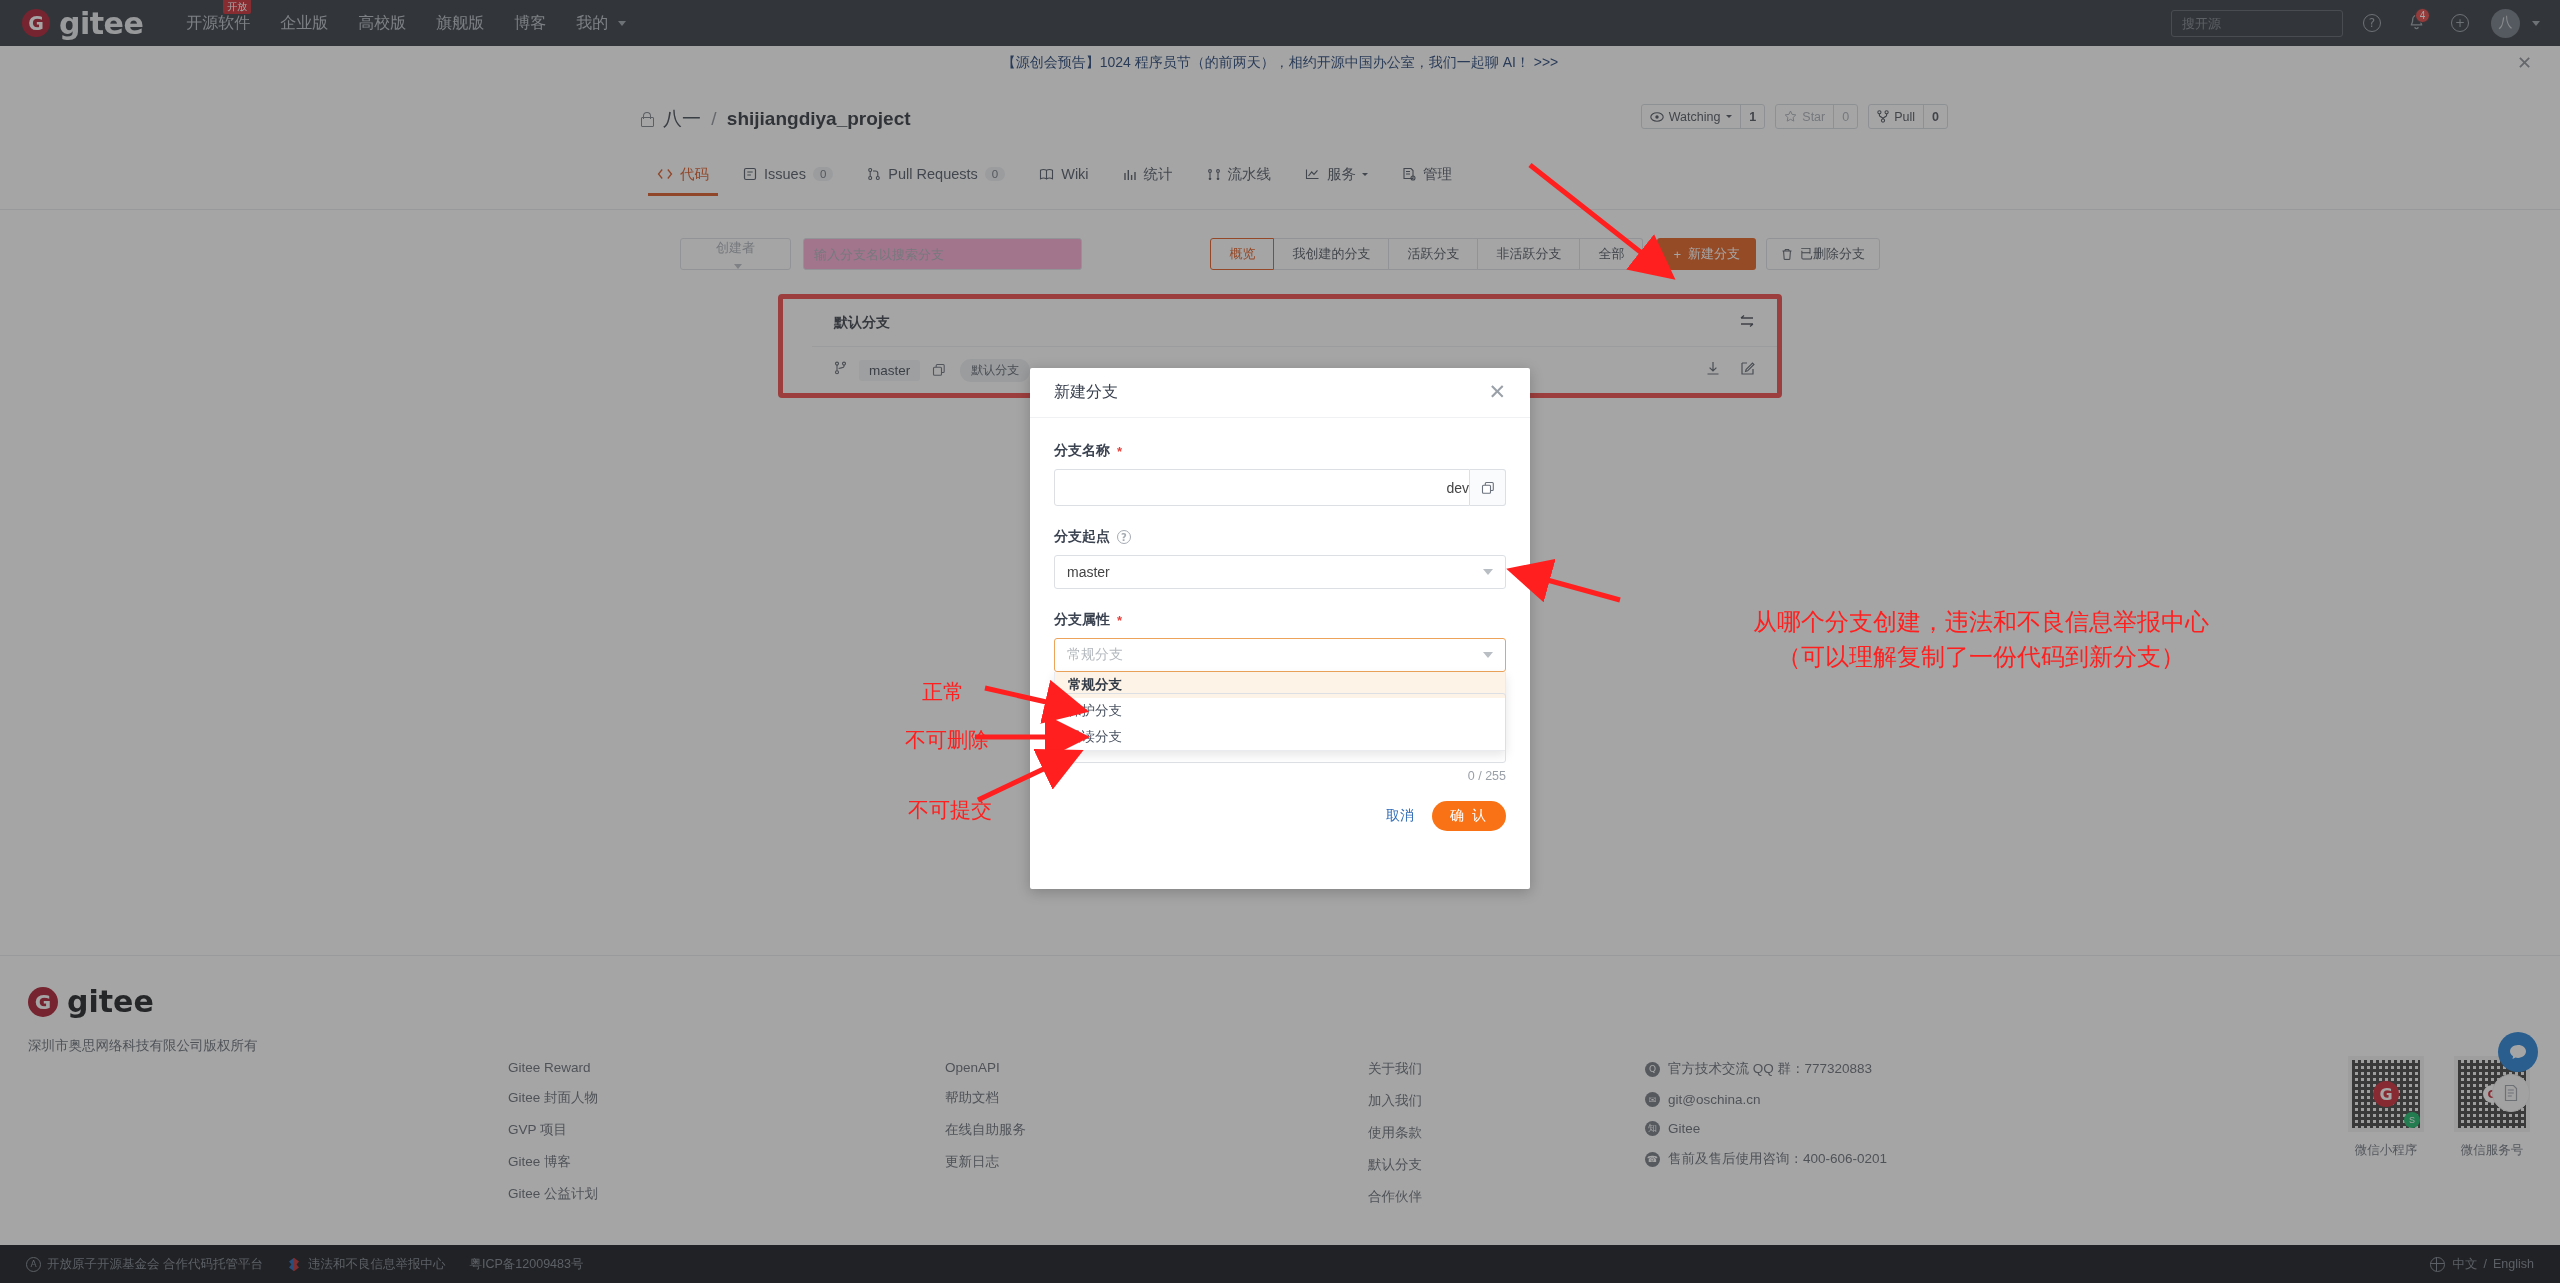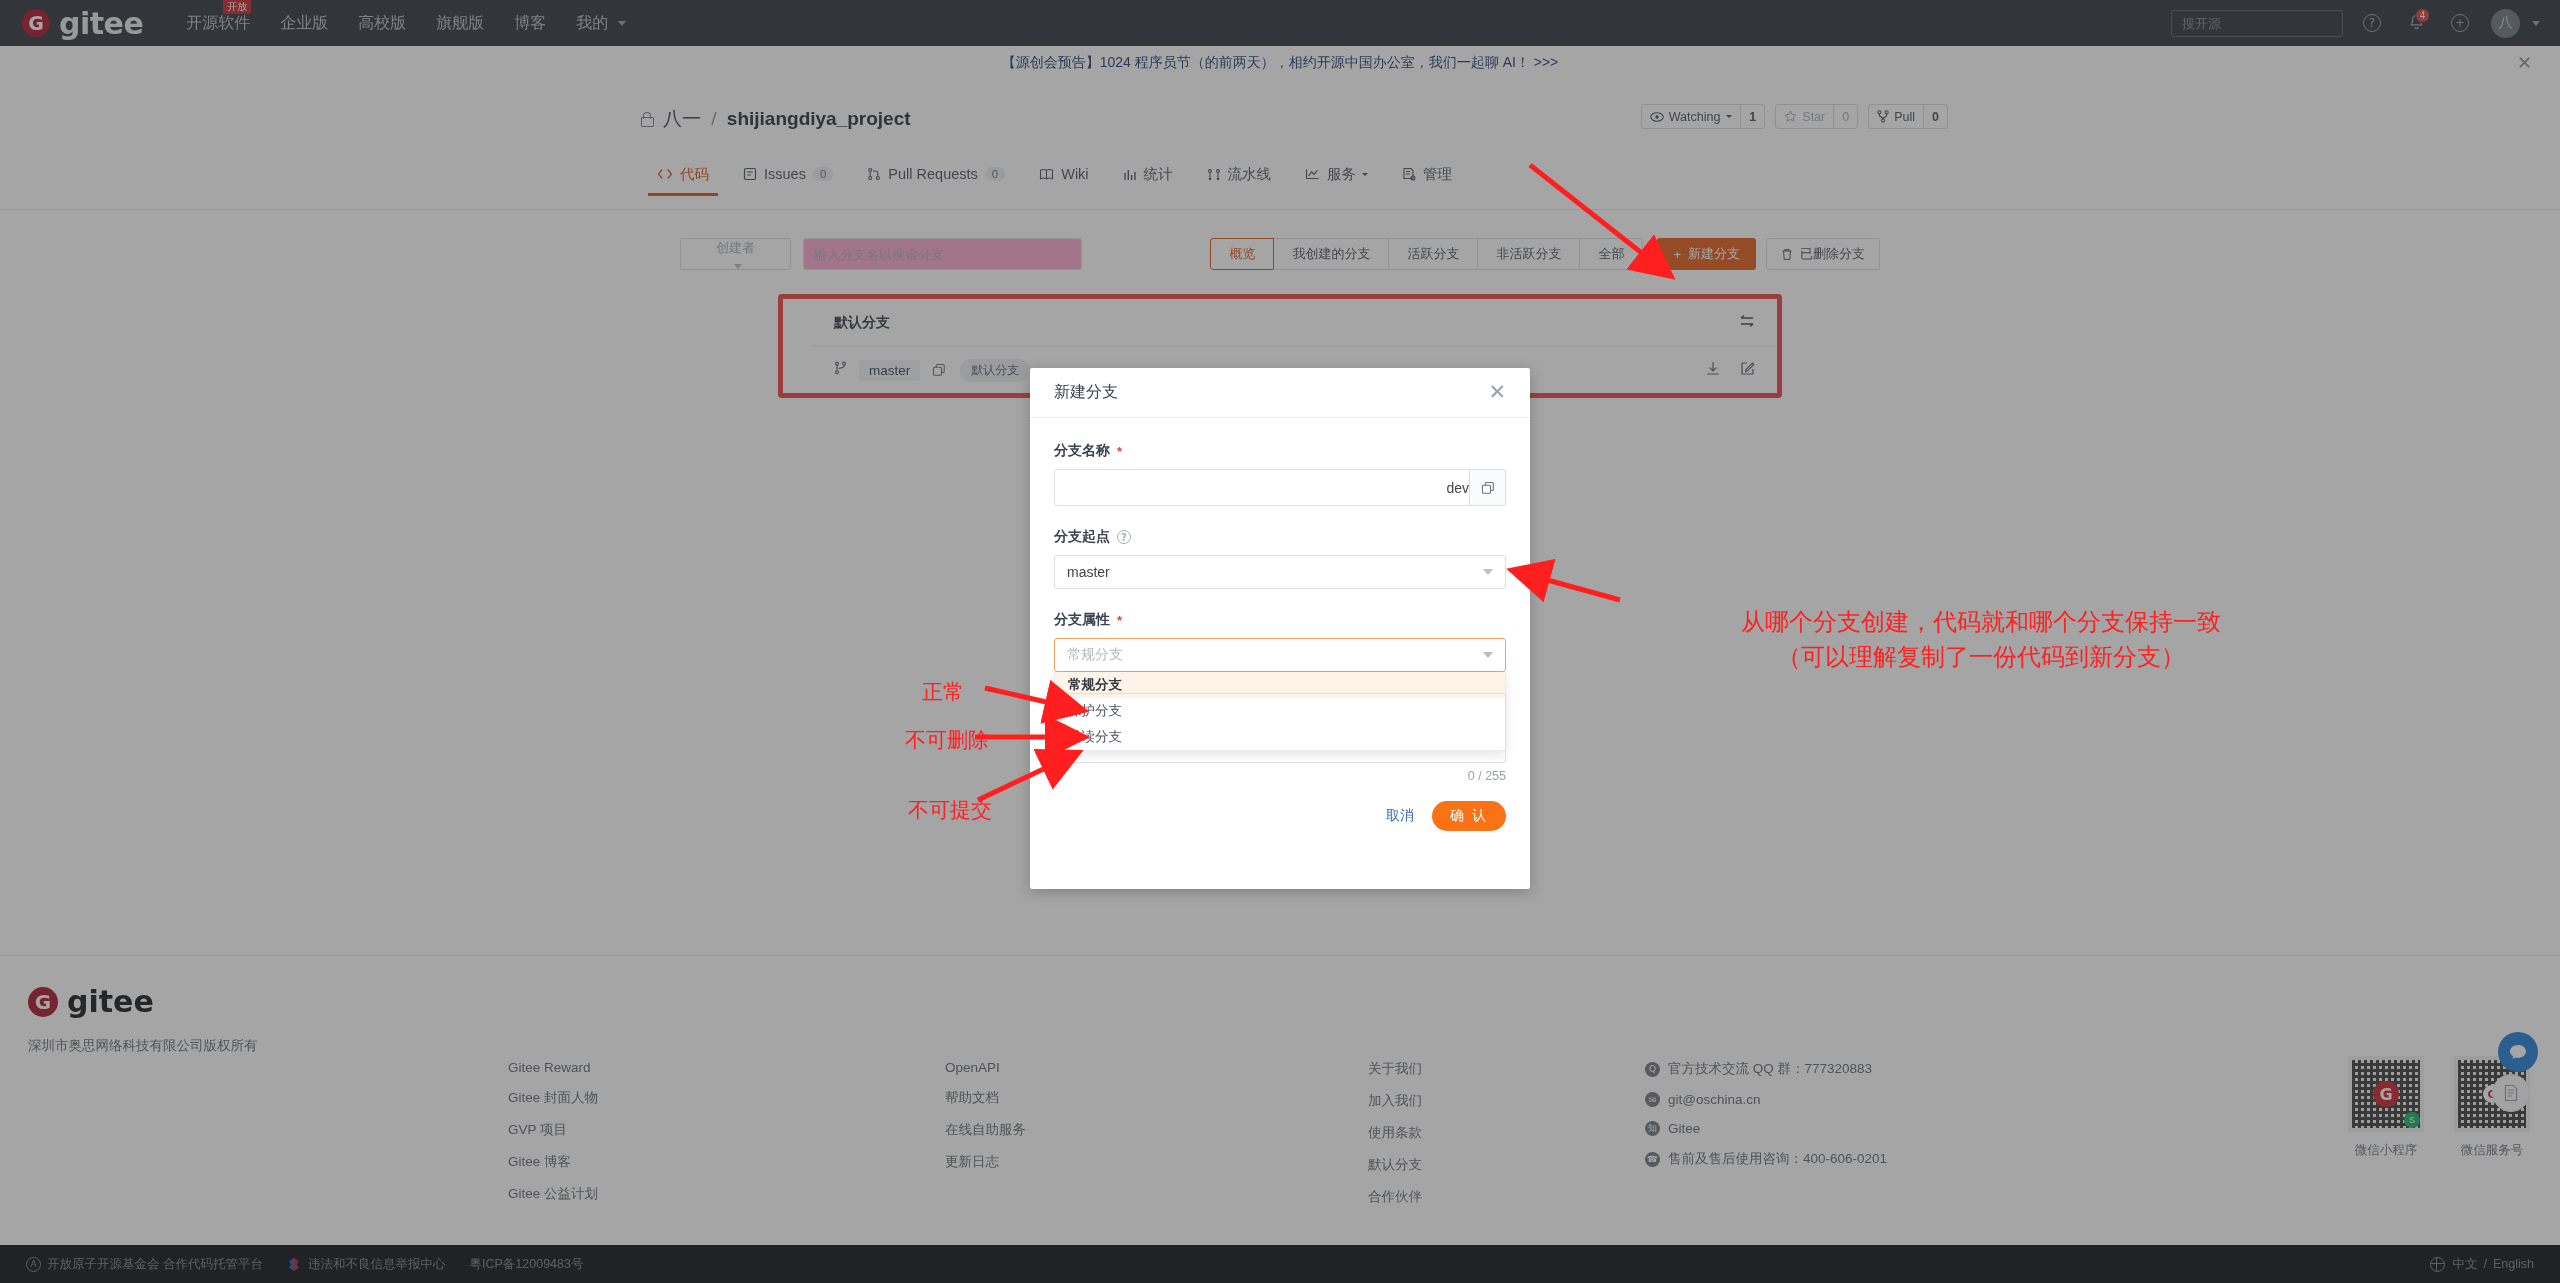--- a/index.html
+++ b/index.html
@@ -895,17 +895,17 @@
   <div class="anno" style="left:922px;top:677px">
     <div class="anno-text">正常</div>
   </div>
   <div class="anno" style="left:905px;top:725px">
     <div class="anno-text">不可删除</div>
   </div>
   <div class="anno" style="left:908px;top:795px">
     <div class="anno-text">不可提交</div>
   </div>
   <div class="anno" style="left:1676px;top:605px;text-align:center;width:610px">
-    <div class="anno-text big">从哪个分支创建，代码就和哪个分支保持一致</div>
+    <div class="anno-text big">从哪个分支创建，违法和不良信息举报中心</div>
     <div class="anno-text big">（可以理解复制了一份代码到新分支）</div>
   </div>
 
 </div>
 
 </body></html>

